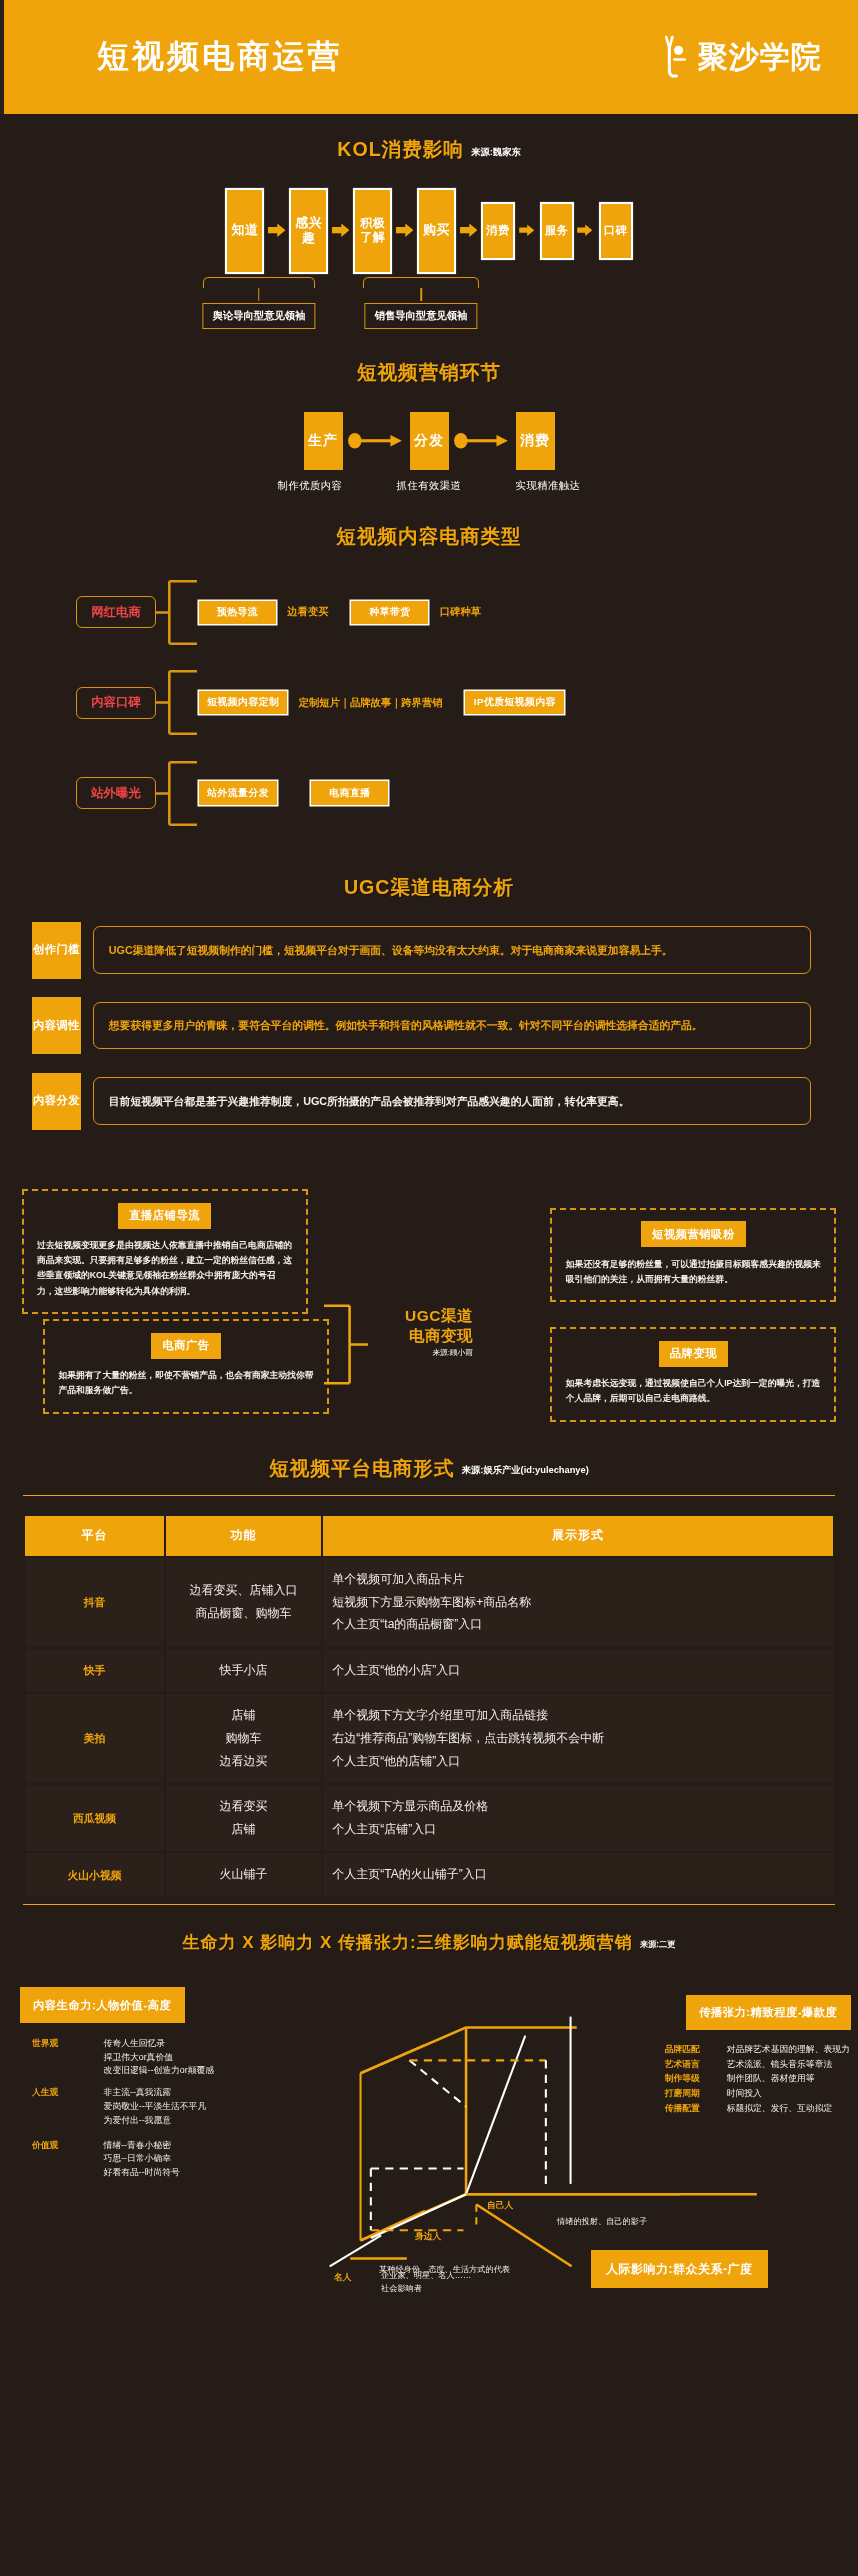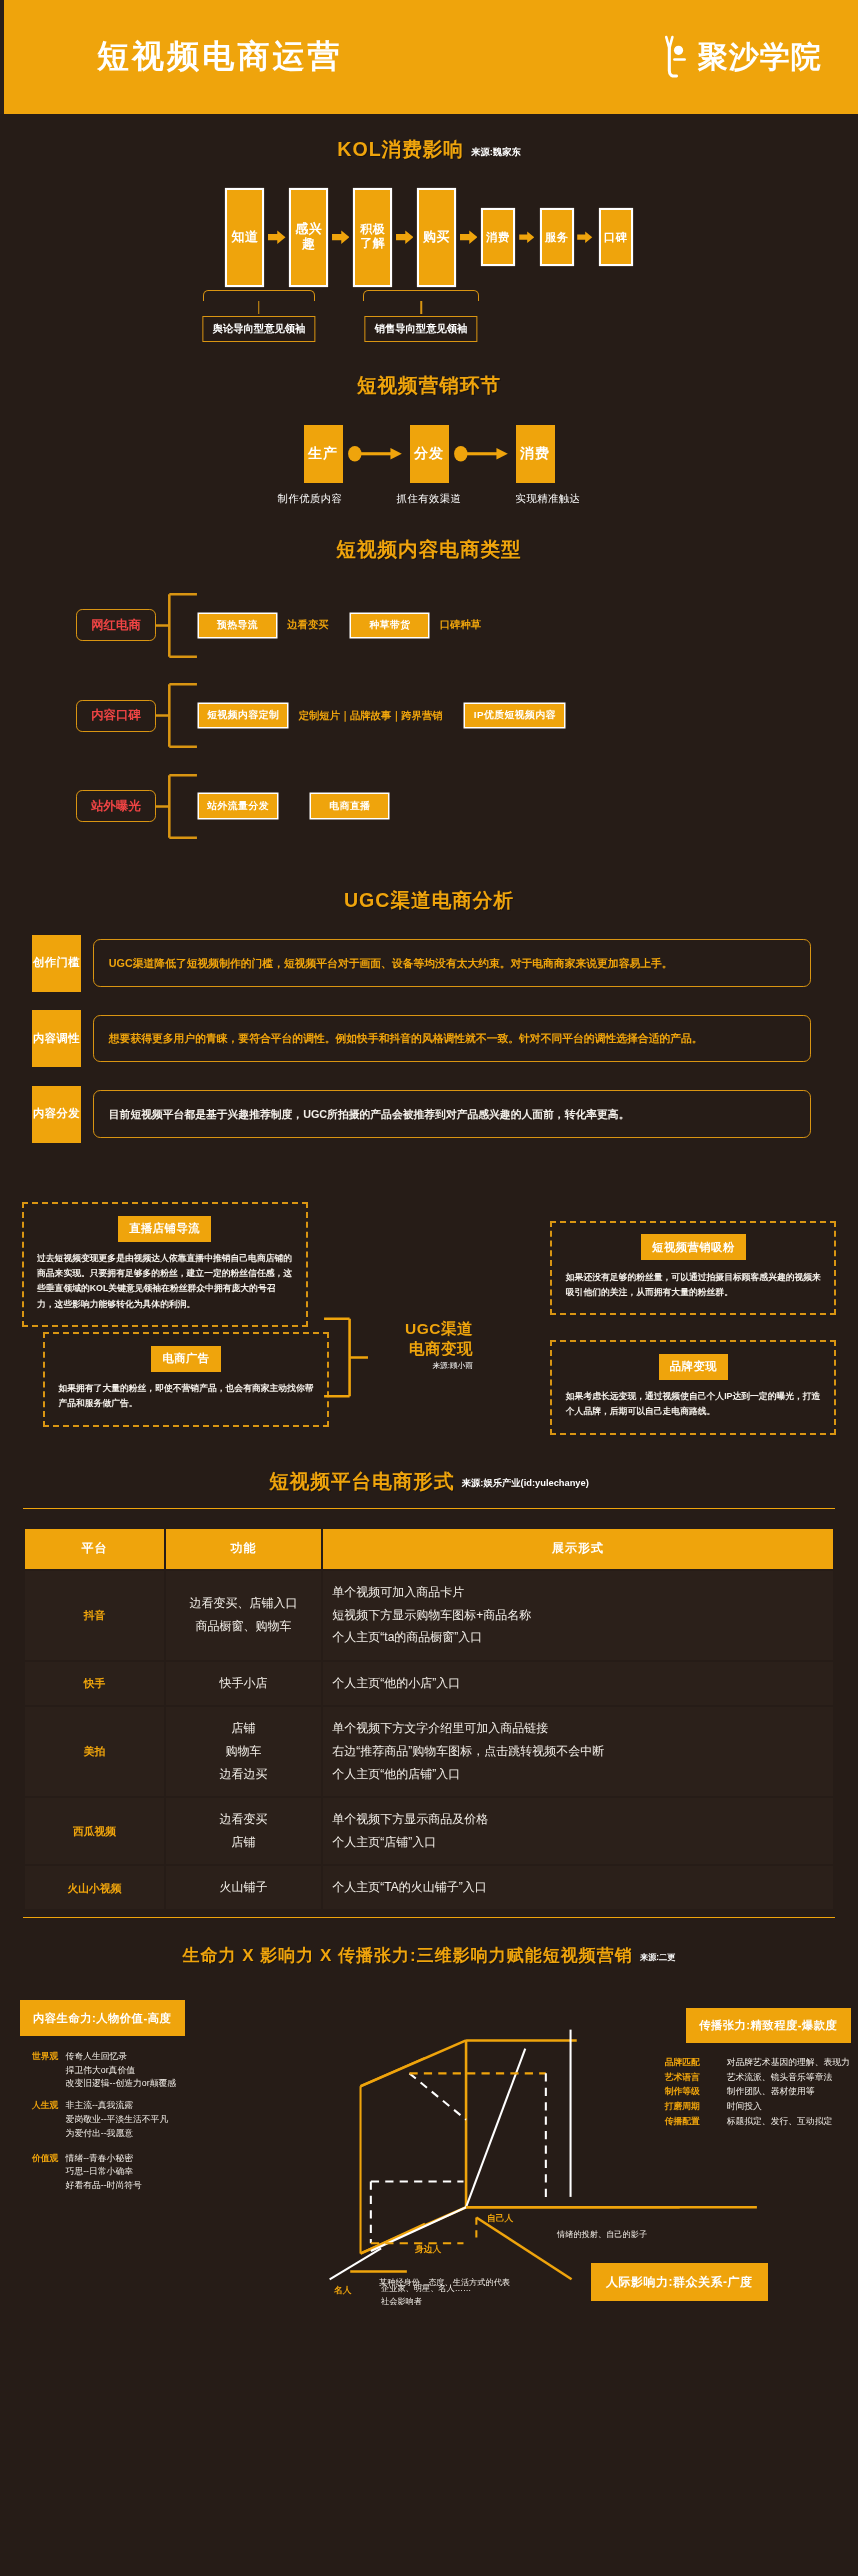--- a/index.html
+++ b/index.html
@@ -52,21 +52,21 @@
     display: flex; align-items: center; justify-content: center;
     margin-top: 23px; padding: 0 31px;
   }
   .kol-box {
     background: #efa40c; color: #fff; font-weight: bold;
     display: flex; align-items: center; justify-content: center;
     text-align: center; line-height: 1.15;
     box-shadow: 0 0 0 2.1px #fff;
     font-size: 13px; letter-spacing: 0.5px;
   }
-  .kol-box.big { width: 35px; height: 95px; }
+  .kol-box.big { width: 35px; height: 82px; }
   .kol-box.sm  { width: 30px; height: 54px; font-size: 11.3px; }
   .kol-arrow {
     width: 17.5px; height: 15.5px; margin: 0 5.7px; flex: none;
     display: flex; align-items: center;
   }
   .kol-arrow svg { display: block; }
   .kol-brackets {
     position: relative; height: 54px; margin: 5.2px auto 0;
     width: 556px;
   }
@@ -192,21 +192,21 @@
   .cube-band-bottom {
     position: absolute; background: #efa40c; color: #fff; font-weight: bold;
     font-size: 12px; padding: 10.3px 15.5px; letter-spacing: 0.5px; white-space: nowrap;
     right: 90px; bottom: 4.1px;
   }
   .axis-block { position: absolute; font-size: 8.8px; line-height: 1.55; }
   .axis-rows { display: flex; flex-direction: column; gap: 2.1px; }
   .axis-row { display: flex; gap: 7.2px; align-items: baseline; }
   .axis-key { color: #efa40c; font-weight: bold; white-space: nowrap; }
   .axis-vals { color: #f4f0ea; }
-  .axis-vals div { white-space: nowrap; }
+  .axis-vals div { white-space: nowrap; margin-left: 38px; }
   .cube-svg { position: absolute; left: 0; top: 0; }
   .cube-note { position: absolute; color: #f4f0ea; font-size: 8.2px; white-space: nowrap; }
   .cube-ax-label { position: absolute; color: #efa40c; font-weight: bold; font-size: 8.8px; }
   .right-table { position: absolute; right: 8.2px; top: 66px; font-size: 8.8px; }
   .rt-row { display: flex; gap: 15px; margin-bottom: 2.6px; }
   .rt-k { color: #efa40c; font-weight: bold; width: 47px; white-space: nowrap; }
   .rt-v { color: #f4f0ea; white-space: nowrap; }
 </style>
 </head>
 <body>

